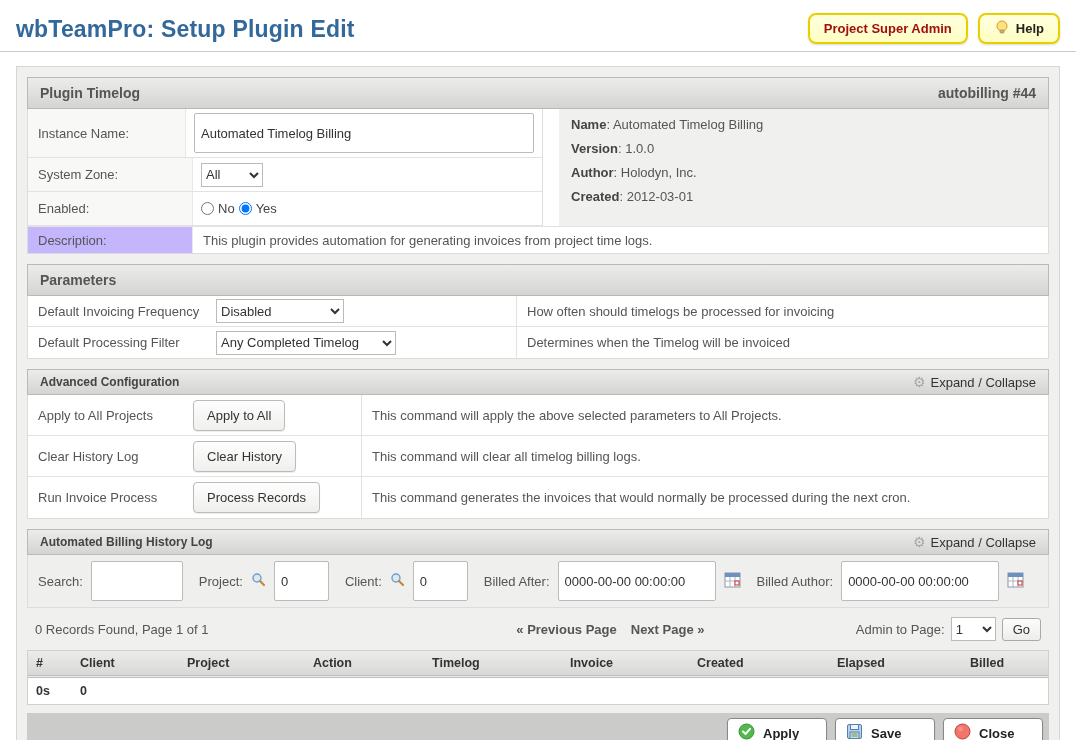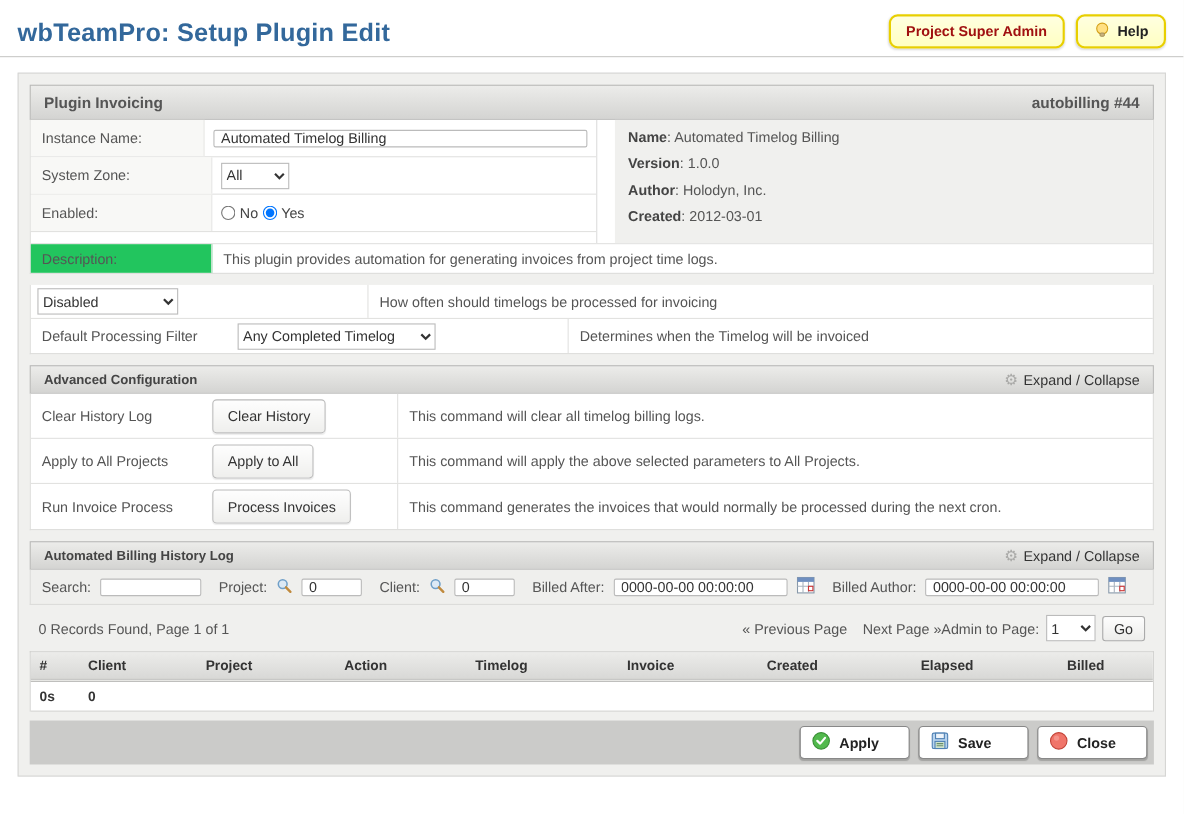--- a/index.html
+++ b/index.html
@@ -27,29 +27,29 @@
 
   .body-block { background:#fff; border:1px solid #dcdcda; border-top:none; margin-bottom:10px; }
 
   
   .ps-flex { display:flex;gap:16px; }
   .ps-left { width:515px; border-right:1px solid #ddd; }
   .ps-row { display:flex; align-items:center; min-height:34px; border-bottom:1px solid #e2e2e0; }
   .ps-label { width:165px; padding:0 10px; font-size:13px; color:#555; align-self:stretch; display:flex; align-items:center;
     background:#f8f8f6; border-right:1px solid #e8e8e6; }
   .ps-control { padding:4px 8px; font-size:13px; display:flex; align-items:center; gap:4px; }
-  .text-input { border:1px solid #bbb; border-radius:2px; height:16px; padding:2px 6px; font-size:13px;
+  .text-input { border:1px solid #bbb; border-radius:2px; height:40px; padding:2px 6px; font-size:13px;
     font-family:"Liberation Sans",sans-serif; color:#333; }
   .instance-input { width:340px; }
   select { font-size:13px; font-family:"Liberation Sans",sans-serif; color:#333; height:24px; border:1px solid #bbb; background:#fff; }
   .ps-info { flex:1; background:#f0f0ee; padding:8px 12px; font-size:13px; color:#555; }
   .ps-info div { margin-bottom:9px; }
   .ps-info b { color:#444; }
   .desc-row { display:flex; align-items:center; min-height:27px; }
-  .desc-row .ps-label { background:#22c55e; }
+  .desc-row .ps-label { background:#c4b5fd; }
   .desc-text { padding:0 10px; font-size:13px; color:#555; }
 
   
   .param-row { display:flex; align-items:stretch; min-height:31px; border-bottom:1px solid #e2e2e0; }
   .param-row:last-child { border-bottom:none; }
   .param-label { width:182px; padding:0 10px; font-size:13px; color:#555; display:flex; align-items:center; }
   .param-control { width:306px; padding:3px 6px; display:flex; align-items:center; }
   .param-hint { flex:1; border-left:1px solid #e2e2e0; padding:0 10px; font-size:13px; color:#555; display:flex; align-items:center; }
 
   
@@ -67,21 +67,21 @@
     padding:6px 10px; font-size:13px; color:#555; }
   .search-bar label { margin-left:8px; }
   .search-bar label:first-child { margin-left:0; }
   .mini-input { width:92px; }
   .num-input { width:55px; }
   .date-input { width:158px; }
   .icon-btn { background:none; border:none; cursor:pointer; padding:0; display:flex; align-items:center; }
 
   .paging-row { display:flex; align-items:center; padding:9px 8px; font-size:13px; color:#555; }
   .paging-left { width:330px; }
-  .paging-center { flex:1; text-align:center; display:flex; justify-content:flex-end; gap:14px; }
+  .paging-center { flex:1; text-align:center; display:flex; justify-content:center; gap:14px;font-weight:bold; }
   .page-link { cursor:pointer; color:#555; }
   .paging-right { display:flex; align-items:center; gap:6px; }
   .go-btn { background:linear-gradient(#fdfdfd,#ededeb); border:1px solid #aaa; border-radius:3px;
     padding:3px 10px; font-size:13px; color:#333; cursor:pointer; font-family:"Liberation Sans",sans-serif; }
 
   .grid-table { border:1px solid #d0d0ce; border-bottom:none; background:#fff; }
   .gt-header { display:grid; grid-template-columns:44px 107px 126px 119px 138px 127px 140px 133px 1fr;
     background:linear-gradient(#ececea,#d8d8d6); border-bottom:3px double #bfbfbd; }
   .gt-header span { padding:5px 8px; font-size:12.5px; font-weight:bold; color:#333; }
   .gt-summary { display:grid; grid-template-columns:44px 107px 126px 119px 138px 127px 140px 133px 1fr;
@@ -111,21 +111,21 @@
             <rect x="6" y="11" width="4" height="3" rx="1" fill="#c9b37e" stroke="#a08a50" stroke-width="0.8"></rect>
           </svg></span>
       <span>Help</span>
     </button>
   </div>
 </div>
 
 <div class="container">
 
   <div class="section-header big">
-    <span>Plugin Invoicing</span>
+    <span>Plugin Timelog</span>
     <span class="badge">autobilling #44</span>
   </div>
   <div class="body-block">
     <div class="ps-flex">
       <div class="ps-left">
         <div class="ps-row">
           <span class="ps-label">Instance Name:</span>
           <span class="ps-control">
             <input class="text-input instance-input" value="Automated Timelog Billing" style="">
           </span>
@@ -154,22 +154,26 @@
         <div><b>Author</b><span>: Holodyn, Inc.</span></div>
         <div><b>Created</b><span>: 2012-03-01</span></div>
       </div>
     </div>
     <div class="desc-row" style="border-top:1px solid #e2e2e0;">
       <span class="ps-label" style="align-self:stretch">Description:</span>
       <span class="desc-text">This plugin provides automation for generating invoices from project time logs.</span>
     </div>
   </div>
 
+  <div class="section-header big">
+    <span>Parameters</span>
+  </div>
   <div class="body-block">
     <div class="param-row">
+      <span class="param-label">Default Invoicing Frequency</span>
       <span class="param-control">
         <select style="width:128px">
           <option>Disabled</option>
         </select>
       </span>
       <span class="param-hint">How often should timelogs be processed for invoicing</span>
     </div>
     <div class="param-row">
       <span class="param-label">Default Processing Filter</span>
       <span class="param-control">
@@ -183,37 +187,37 @@
 
   <div class="section-header small">
     <span>Advanced Configuration</span>
     <span class="expand-link">
       <span class="gear">⚙</span>
       <span>Expand / Collapse</span>
     </span>
   </div>
   <div class="body-block">
     <div class="adv-row">
+      <span class="adv-label">Apply to All Projects</span>
+      <span class="adv-btn-cell">
+          <button class="cmd-btn">Apply to All</button>
+        </span>
+      <span class="adv-hint">This command will apply the above selected parameters to All Projects.</span>
+    </div>
+    <div class="adv-row">
       <span class="adv-label">Clear History Log</span>
       <span class="adv-btn-cell">
           <button class="cmd-btn">Clear History</button>
         </span>
       <span class="adv-hint">This command will clear all timelog billing logs.</span>
     </div>
     <div class="adv-row">
-      <span class="adv-label">Apply to All Projects</span>
-      <span class="adv-btn-cell">
-          <button class="cmd-btn">Apply to All</button>
-        </span>
-      <span class="adv-hint">This command will apply the above selected parameters to All Projects.</span>
-    </div>
-    <div class="adv-row">
       <span class="adv-label">Run Invoice Process</span>
       <span class="adv-btn-cell">
-          <button class="cmd-btn">Process Invoices</button>
+          <button class="cmd-btn">Process Records</button>
         </span>
       <span class="adv-hint">This command generates the invoices that would normally be processed during the next cron.</span>
     </div>
   </div>
 
   <div class="section-header small">
     <span>Automated Billing History Log</span>
     <span class="expand-link">
       <span class="gear">⚙</span>
       <span>Expand / Collapse</span>

